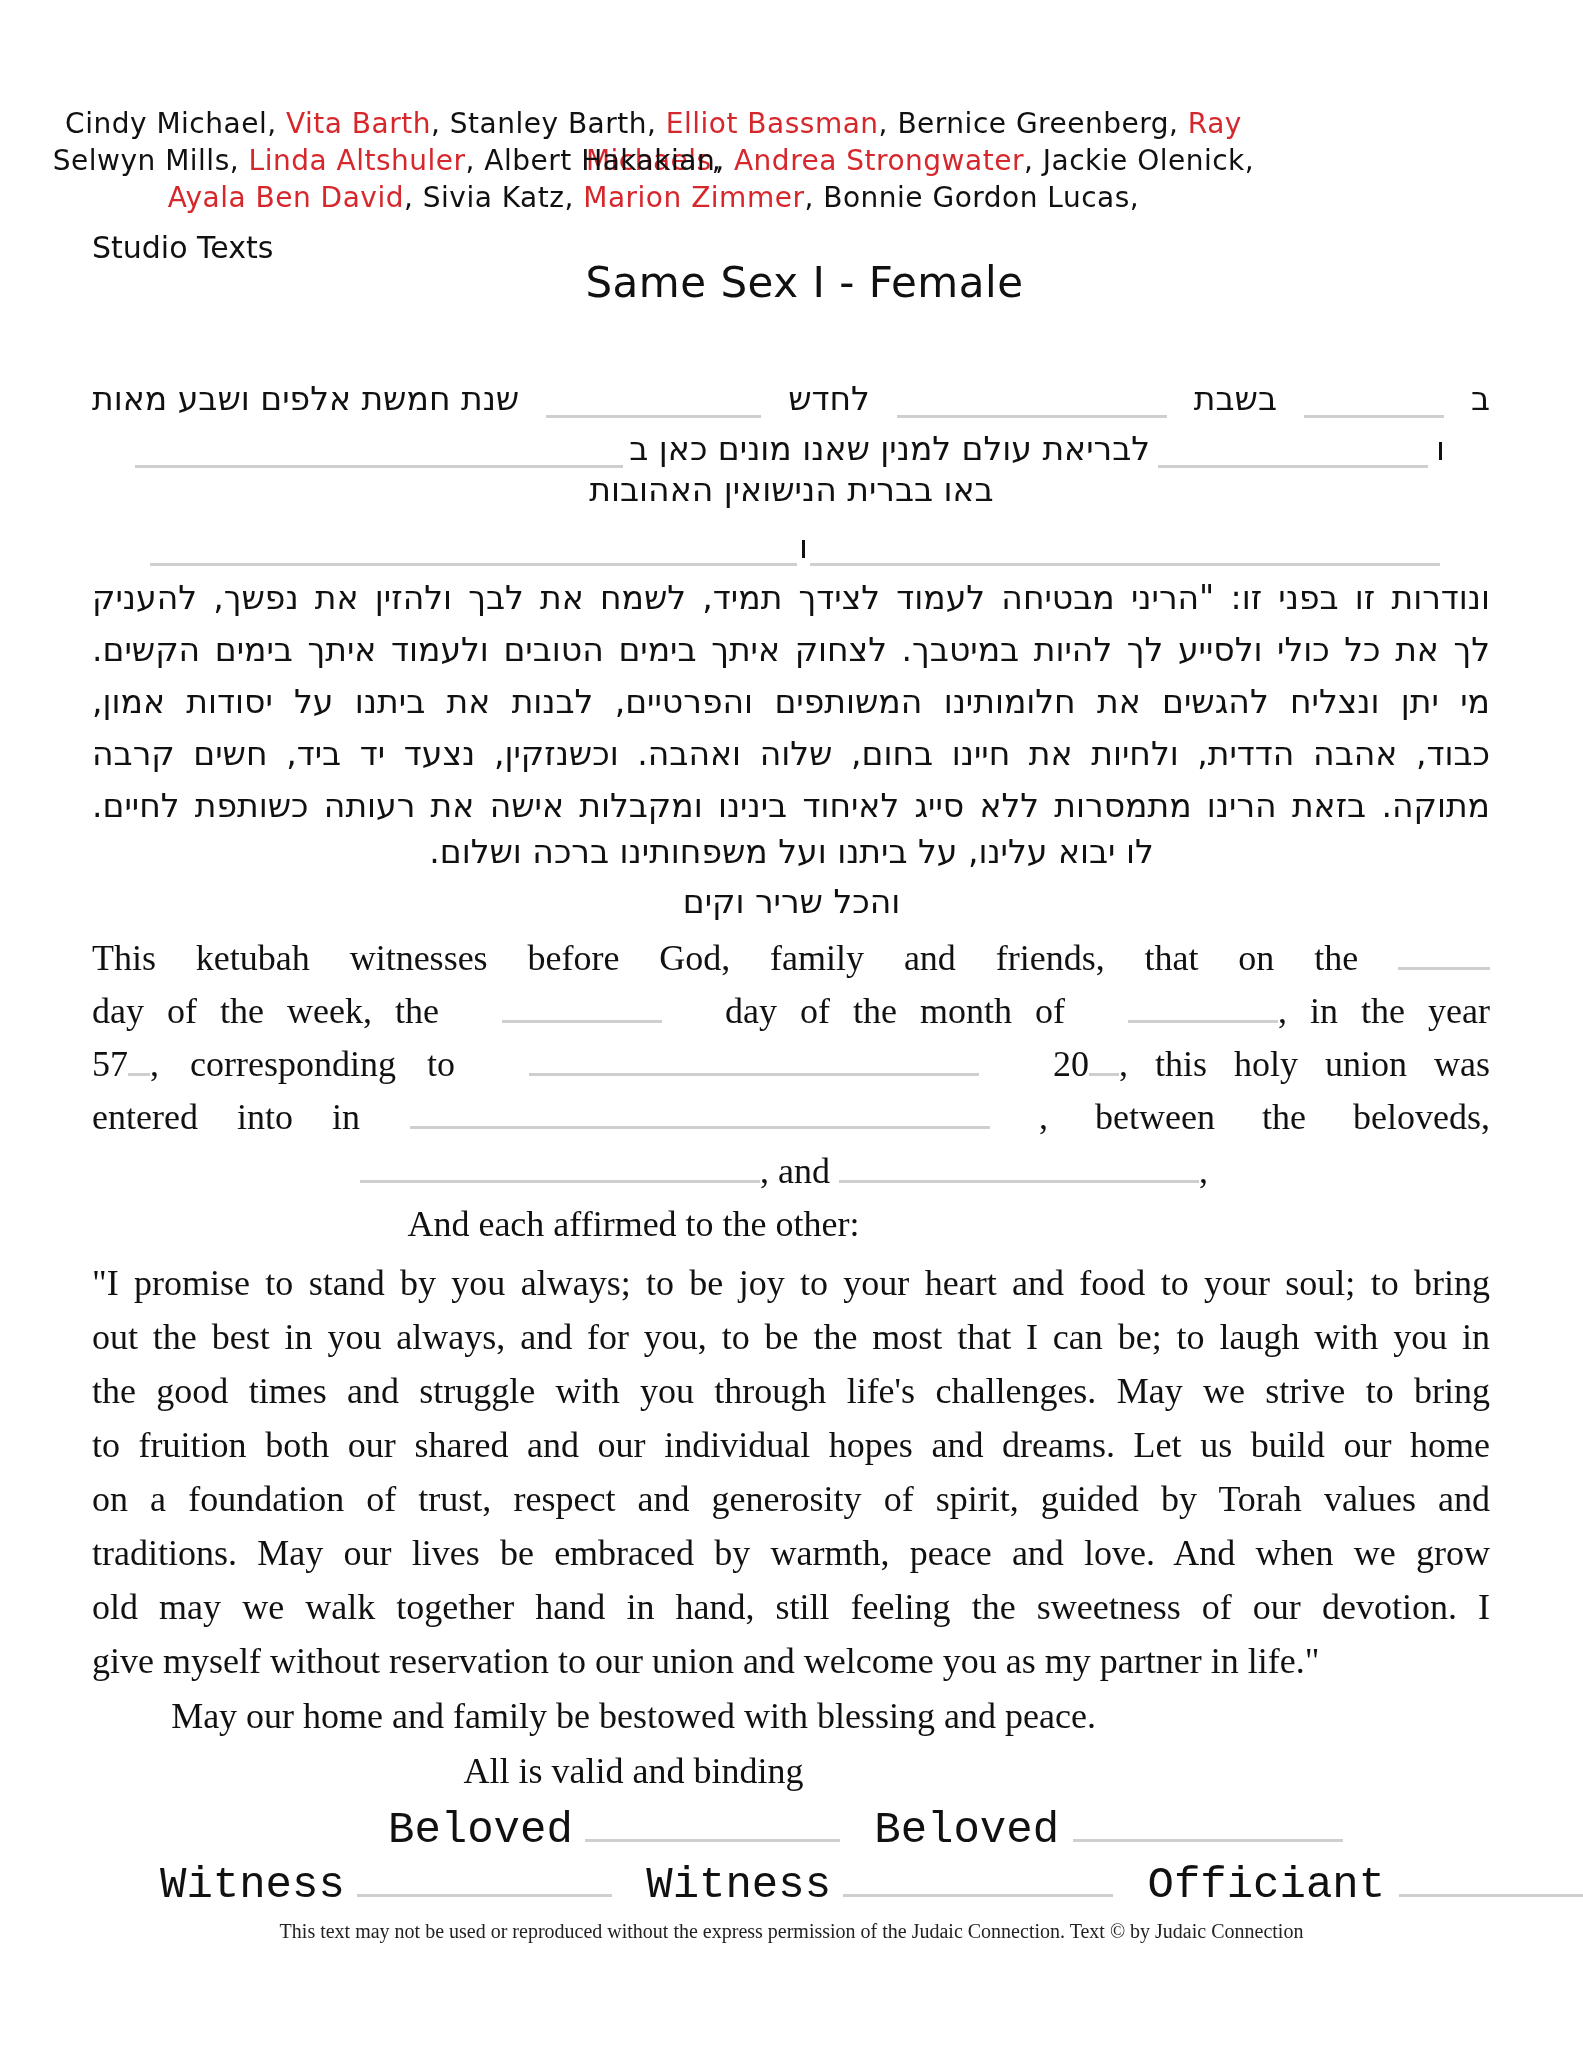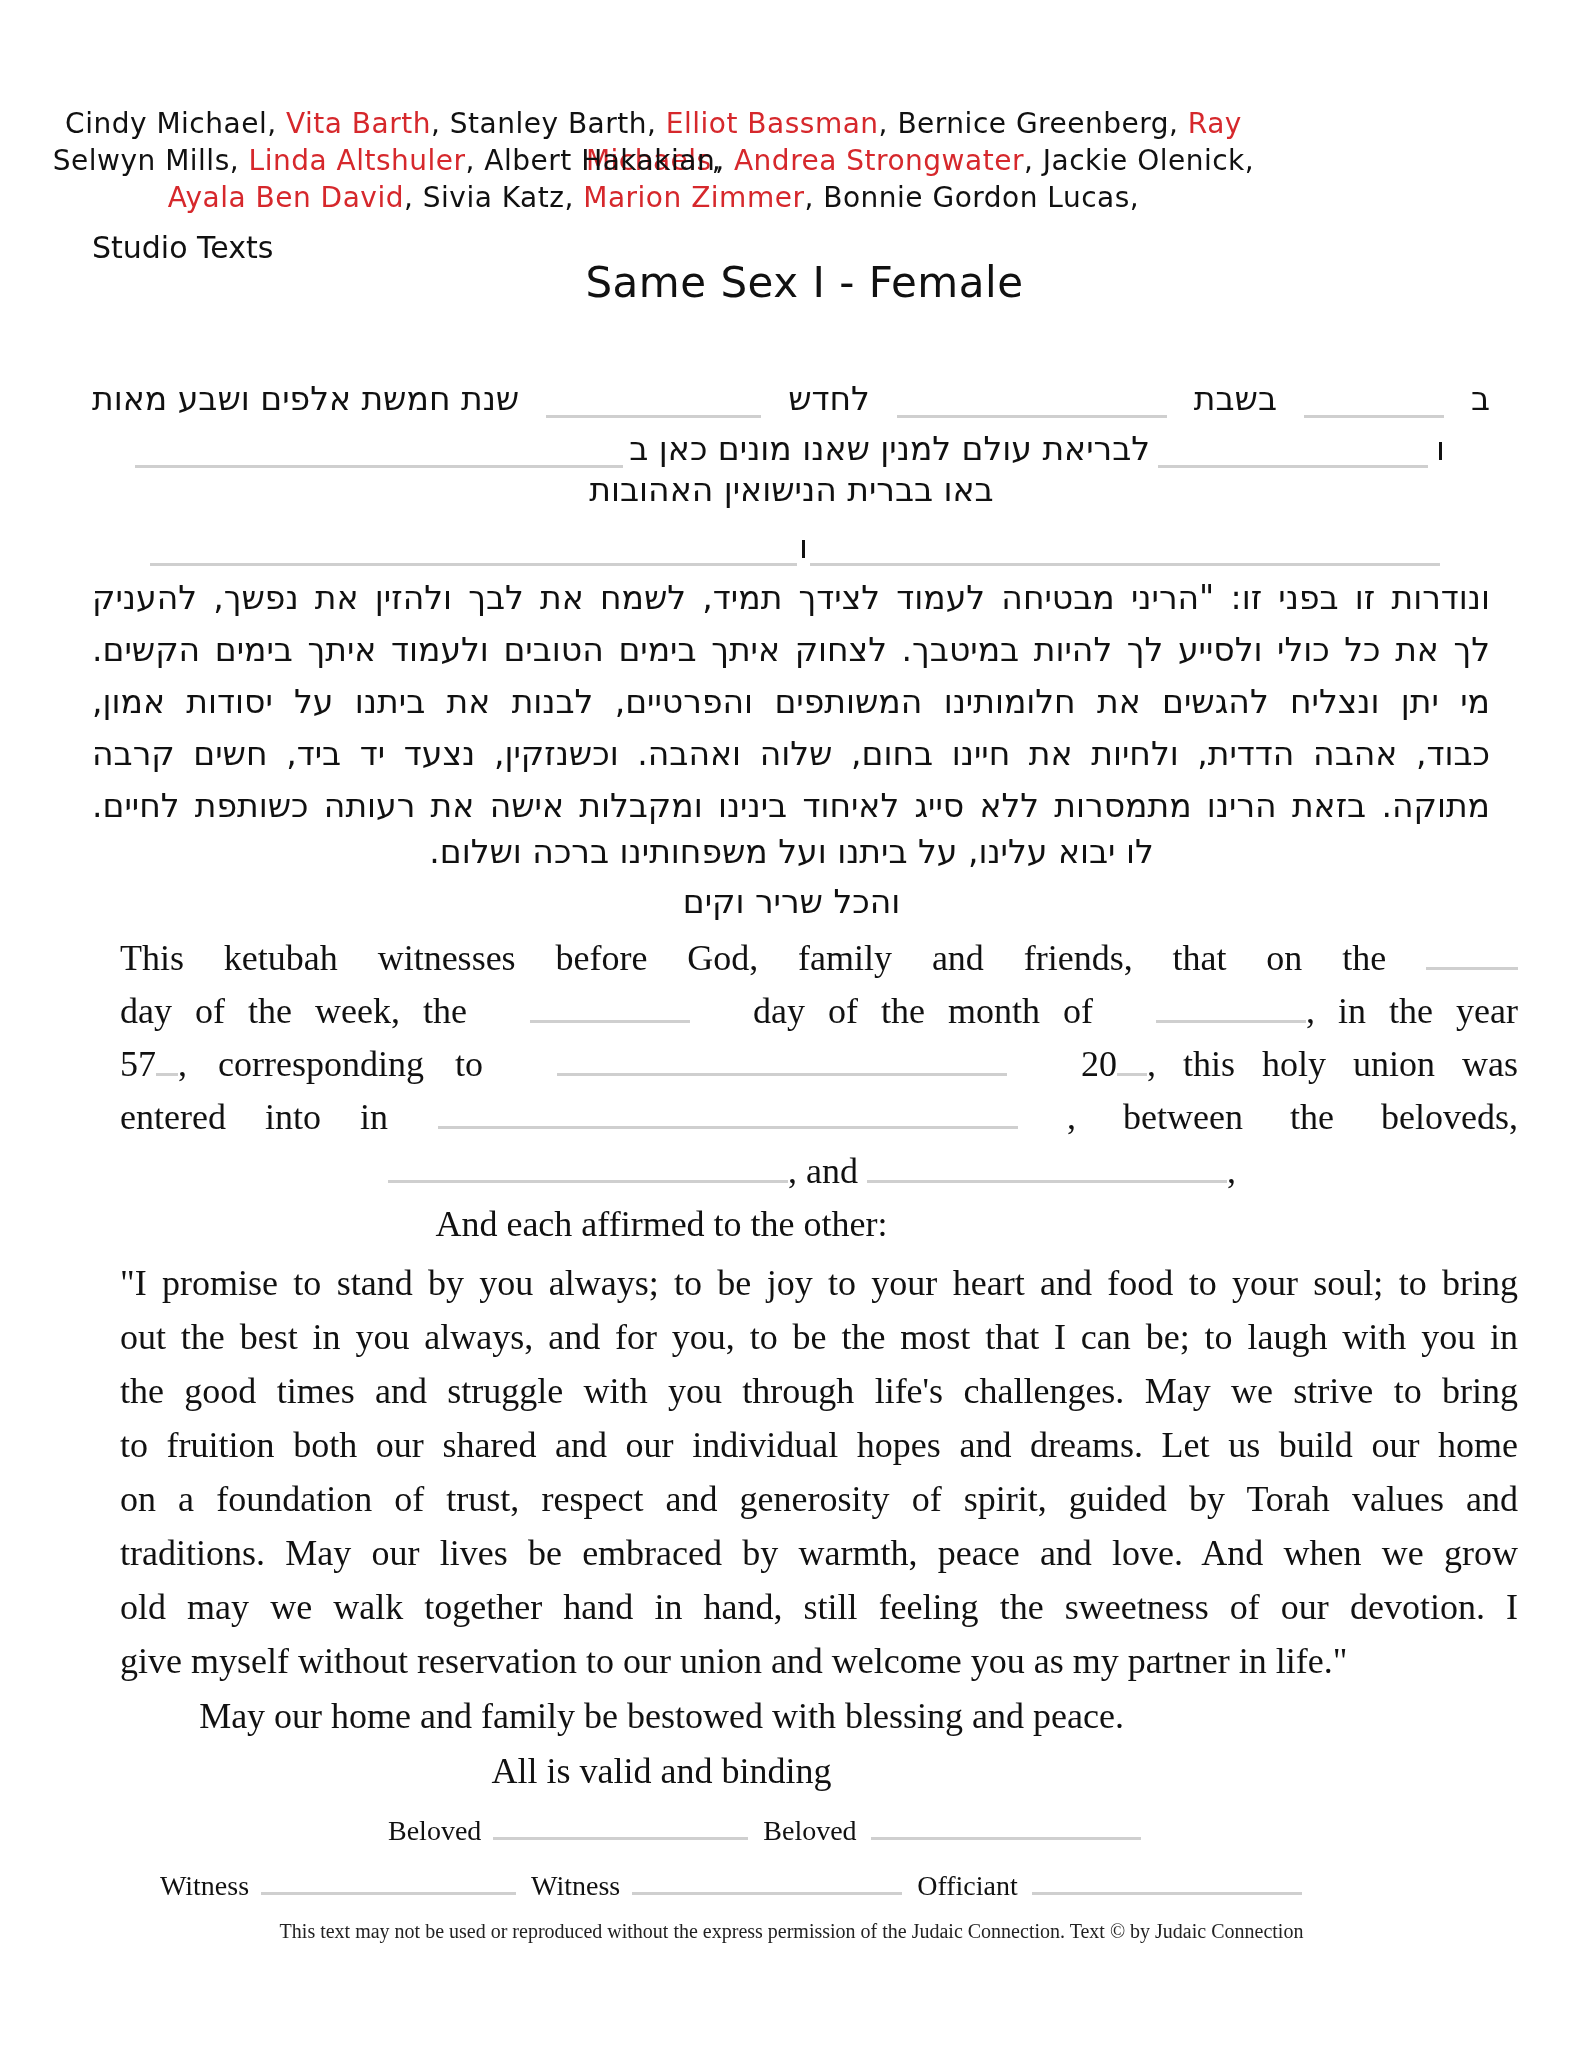--- a/index.html
+++ b/index.html
@@ -22,30 +22,30 @@
   .title span { position: relative; left: 3px; }
 
   .heb { font-family: "DejaVu Sans", sans-serif; direction: rtl; font-size: 33px; color: #111; }
   .line { display: inline-block; border-bottom: 3px solid #cfcfcf; height: 0; vertical-align: baseline; }
 
   .hrow { left: 92px; width: 1398px; white-space: nowrap; }
   .hpara { left: 92px; width: 1398px; text-align: justify; text-align-last: justify; line-height: 0; }
   .hpara div { height: 52px; line-height: 52px; white-space: nowrap; text-align-last: justify; text-align: justify; }
   .hcenter { left: 0; width: 1583px; text-align: center; }
 
-  .eng { font-family: "Liberation Serif", serif; font-size: 36px; color: #111; margin-left: 28px; }
+  .eng { font-family: "Liberation Serif", serif; font-size: 36px; color: #111; }
   .ejust { left: 92px; width: 1398px; }
   .ejust div { height: 53px; line-height: 53px; text-align: justify; text-align-last: justify; white-space: nowrap; display: flex; justify-content: space-between; align-items: baseline; }
   .ecenter { left: 0; width: 1267px; text-align: center; }
 
   .vow { left: 92px; width: 1398px; }
   .vow div { height: 54px; line-height: 54px; text-align: justify; text-align-last: justify; white-space: nowrap; }
   .vow div.last { text-align-last: left; }
 
-  .sig { font-family: Liberation Serif, serif; font-size: 28px; white-space: nowrap; margin-top: 10px; }
+  .sig { font-family: Liberation Mono, monospace; font-size: 44px; white-space: nowrap; }
   .footer { left: 0; width: 1583px; text-align: center; top: 1920px; font-family: "Liberation Serif", serif; font-size: 20px; color: #222; }
 </style>
 </head>
 <body>
 
 <div class="abs names" style="top:105px;">
   <span class="blk">Cindy Michael</span><span class="blk">,  </span>
   <span class="red">Vita Barth</span><span class="blk">, </span>
   <span class="blk">Stanley Barth</span><span class="blk">, </span>
   <span class="red">Elliot Bassman</span><span class="blk">, </span>

